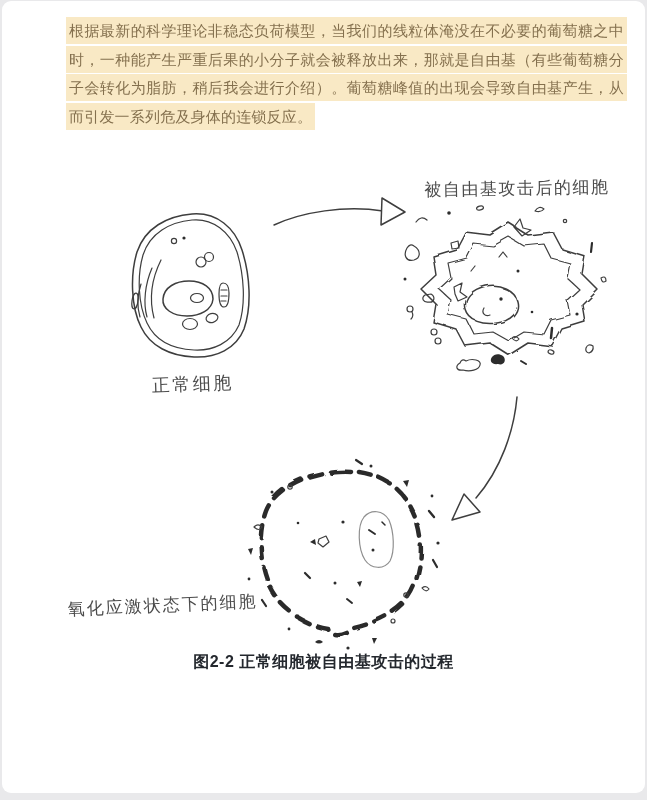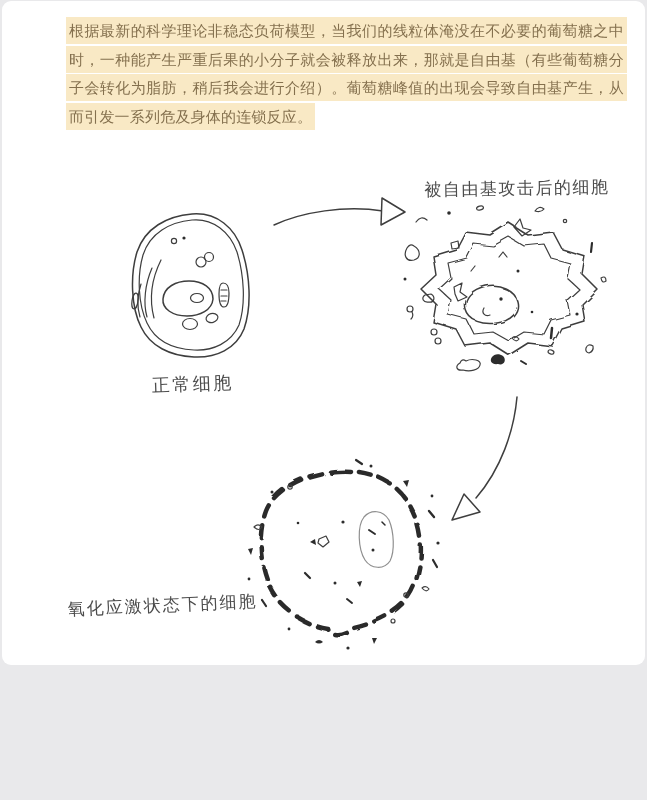--- a/index.html
+++ b/index.html
@@ -4,21 +4,21 @@
 <style>
   html,body { margin:0; padding:0; }
   body {
     width:647px; height:800px;
     background: var(--outer-bg, #e9e9eb);
     font-family: "Liberation Sans", sans-serif;
     overflow:hidden;
   }
   .card {
     margin:1px 2px 0 2px;
-    height:664px;
+    height:792px;
     background: var(--page-bg, #ffffff);
     border-radius:9px;
     overflow:hidden;
     box-sizing:border-box;
   }
   .text-block { padding:16px 18px 0 64px; }
   .para {
     margin:0 0 20px 0;
     font-size:15px;
     line-height:28.5px;
@@ -184,15 +184,16 @@
         <path class="skd" stroke-width="2.2" d="M 260,449 L 264,455"></path>
         <circle class="skf" cx="287" cy="478" r="1.4"></circle>
         <path class="skf" d="M 313,491 Q 317,487 321,491 Q 317,494 313,491 Z"></path>
         <circle class="skf" cx="346" cy="497" r="1.6"></circle>
         <path class="skf" d="M 370,487 L 375,487 L 372,493 Z"></path>
         <circle class="sk-thin" cx="391" cy="470" r="2"></circle>
       </g>
       <text class="hand" x="66" y="464" font-size="17" letter-spacing="2" transform="rotate(-2.5 66 464)">氧化应激状态下的细胞</text>
     </svg>
 
+    <figcaption class="caption">图2-2 正常细胞被自由基攻击的过程</figcaption>
   </figure>
 
 </div>
 
 </body></html>

